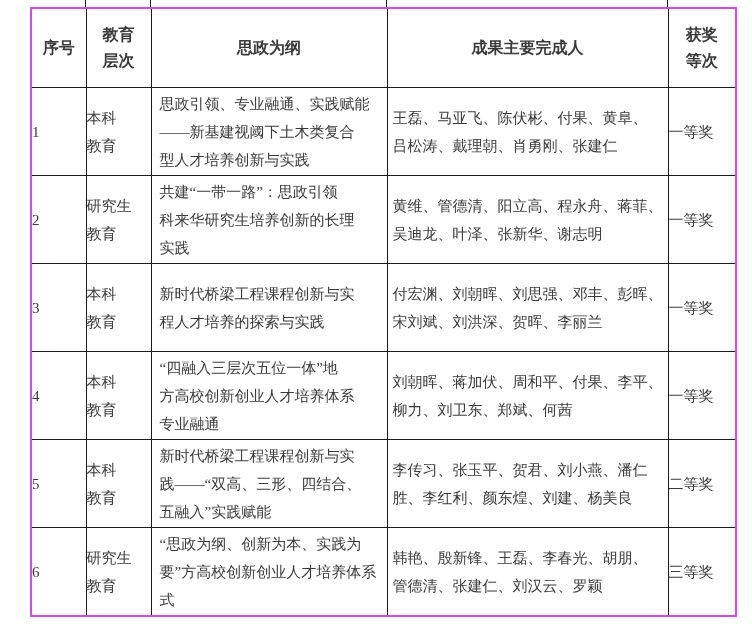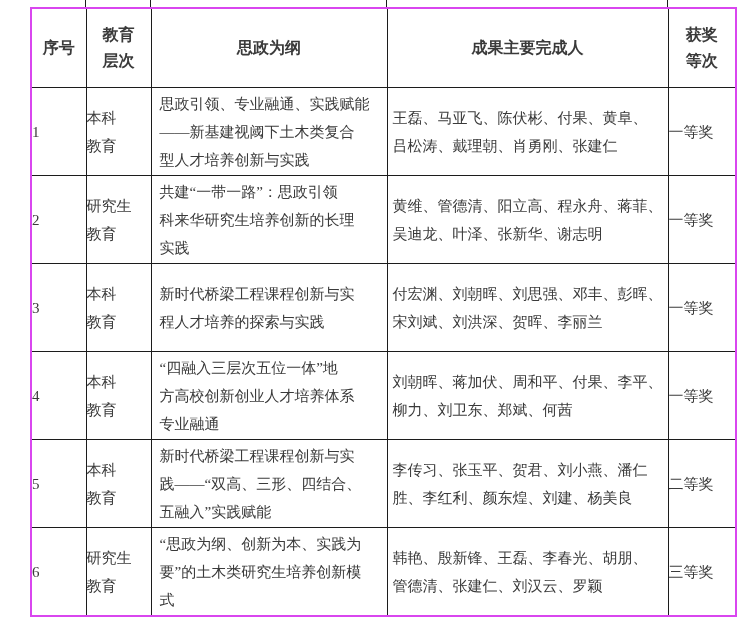--- a/index.html
+++ b/index.html
@@ -127,20 +127,20 @@
 五融入”实践赋能</td>
       <td class="people-cell">李传习、张玉平、贺君、刘小燕、潘仁
 胜、李红利、颜东煌、刘建、杨美良</td>
       <td>二等奖</td>
     </tr>
     <tr>
       <td>6</td>
       <td>研究生
 教育</td>
       <td class="name-cell">“思政为纲、创新为本、实践为
-要”的土木类研究生培养创新模
+要”方高校创新创业人才培养体系
 式</td>
       <td class="people-cell center-text">韩艳、殷新锋、王磊、李春光、胡朋、
 管德清、张建仁、刘汉云、罗颖</td>
       <td>三等奖</td>
     </tr>
   </tbody>
 </table>
 
 </body></html>

